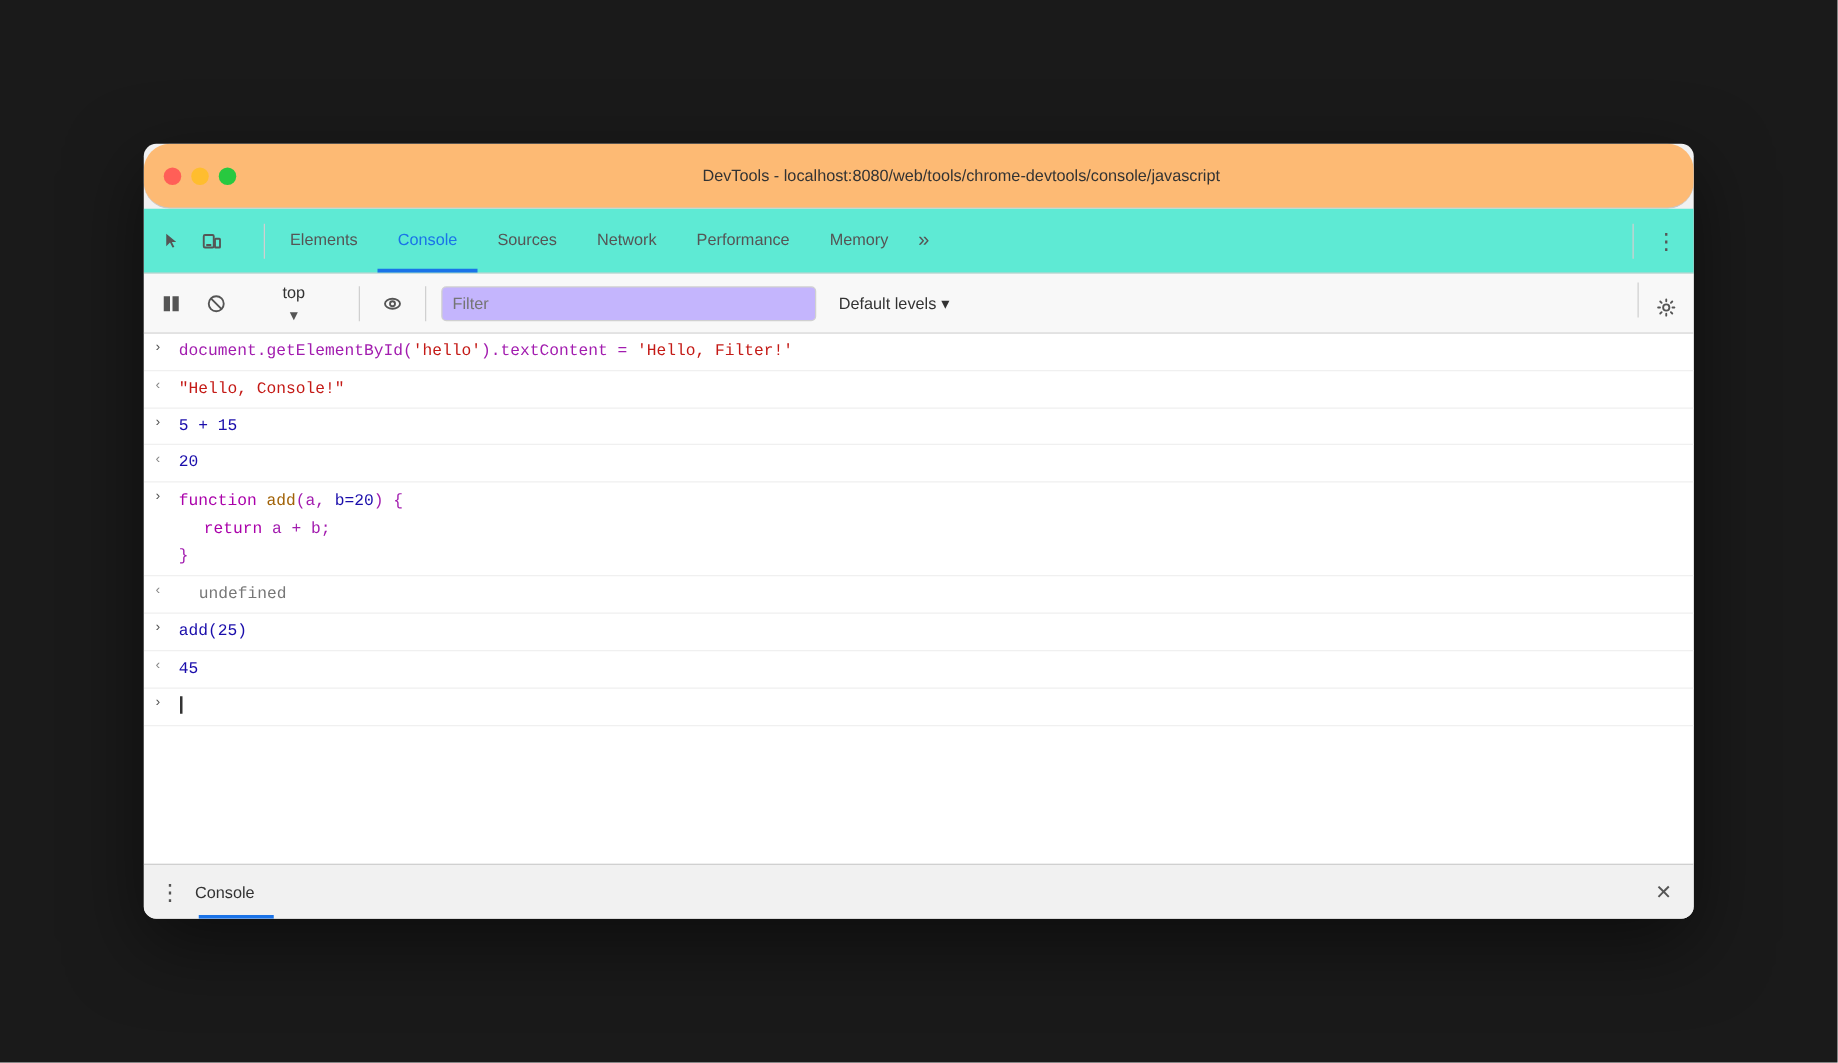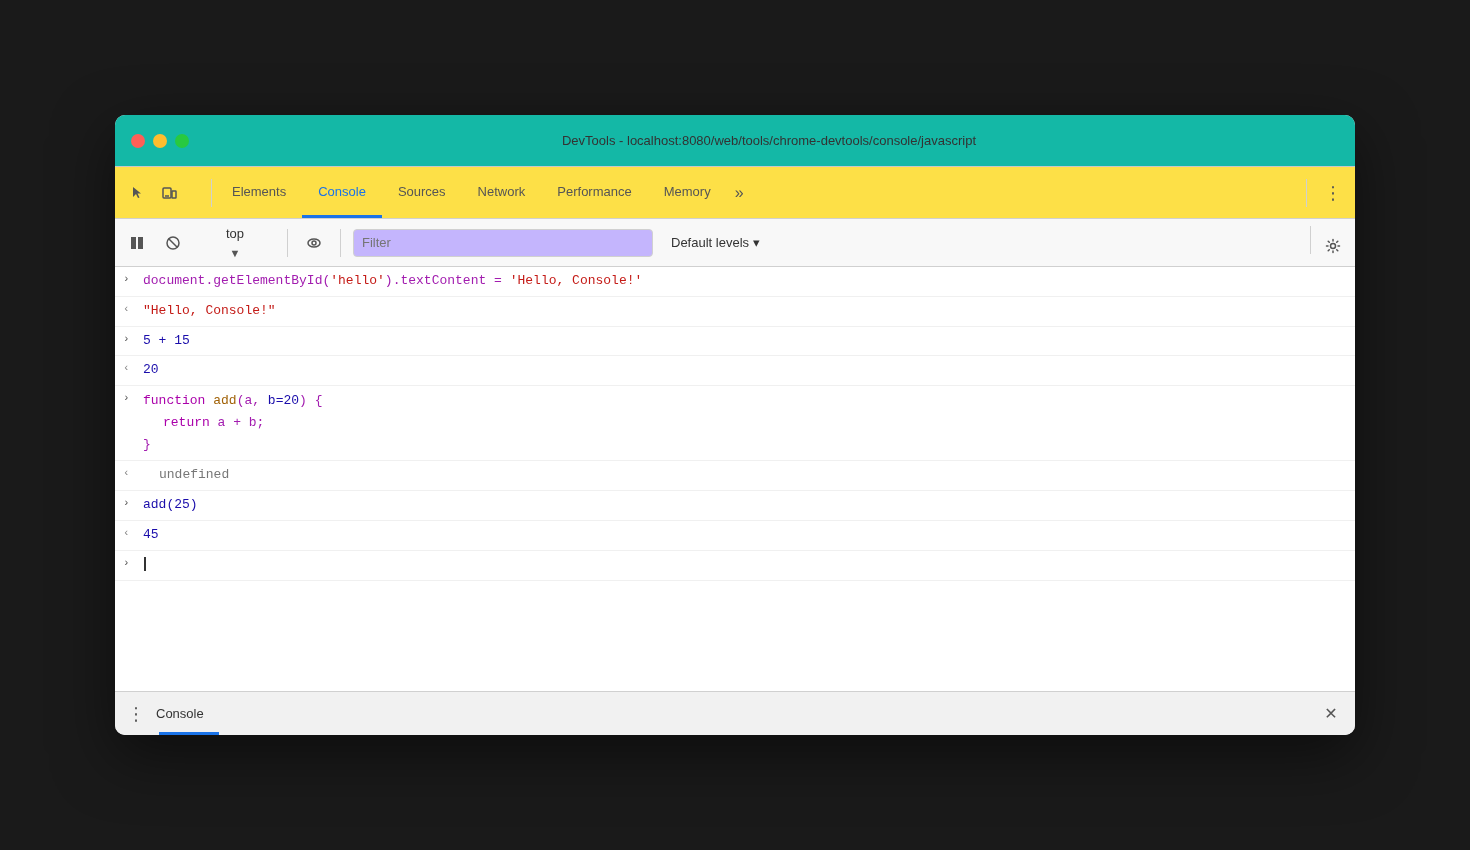--- a/index.html
+++ b/index.html
@@ -24,28 +24,29 @@
       background: #f1f1f1;
       border-radius: 10px;
       overflow: hidden;
       box-shadow: 0 20px 60px rgba(0,0,0,0.5);
       display: flex;
       flex-direction: column;
     }
 
     
     .title-bar {
-      background: #14b8a6;
+      background: #fdba74;
       height: 52px;
       display: flex;
       align-items: center;
       padding: 0 16px;
       gap: 10px;
       border-bottom: 1px solid #c8c8c8;
       flex-shrink: 0;
+      border-radius: 21px;
     }
 
     .traffic-lights {
       display: flex;
       gap: 8px;
       align-items: center;
     }
 
     .traffic-light {
       width: 14px;
@@ -60,21 +61,21 @@
     .title-text {
       flex: 1;
       text-align: center;
       font-size: 13px;
       color: #333;
       font-weight: 400;
     }
 
     
     .tab-bar {
-      background: #fde047;
+      background: #5eead4;
       height: 52px;
       display: flex;
       align-items: center;
       padding: 0 8px;
       border-bottom: 1px solid #d0d0d0;
       flex-shrink: 0;
     }
 
     .tab-icons {
       display: flex;
@@ -437,21 +438,21 @@
         </svg>
       </div>
     </div>
   </div>
 
   <div class="console-output">
 
     <div class="console-line">
       <div class="line-icon arrow-right">›</div>
       <div class="line-content">
-        <span class="c-black">document.getElementById(</span><span class="c-red">'hello'</span><span class="c-black">).textContent = </span><span class="c-red">'Hello, Console!'</span>
+        <span class="c-black">document.getElementById(</span><span class="c-red">'hello'</span><span class="c-black">).textContent = </span><span class="c-red">'Hello, Filter!'</span>
       </div>
     </div>
 
     <div class="console-line">
       <div class="line-icon arrow-left" style="color:#888;">‹</div>
       <div class="line-content">
         <span class="c-red">"Hello, Console!"</span>
       </div>
     </div>
 

